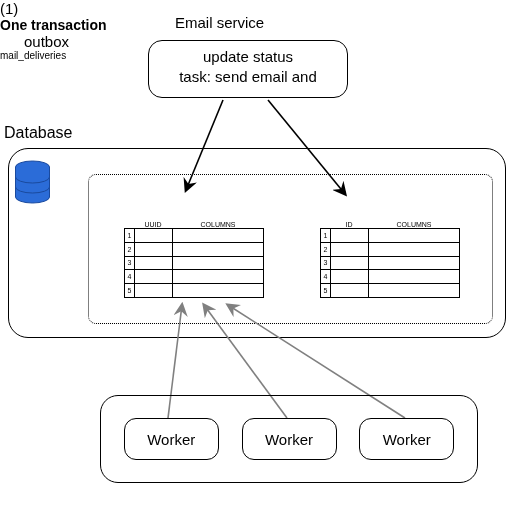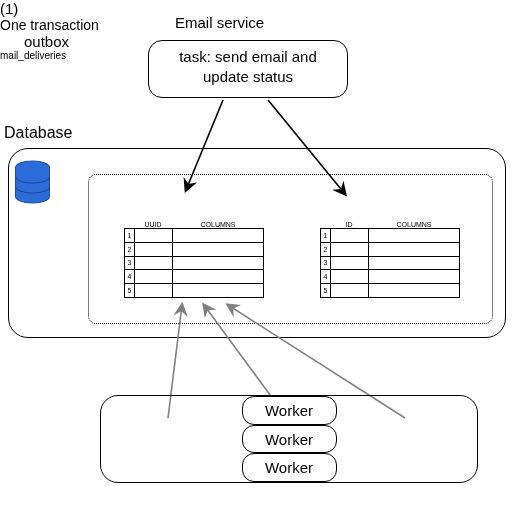--- a/index.html
+++ b/index.html
@@ -53,21 +53,21 @@
   }
 
   
   #txn-box {
     position: absolute;
     left: 88px; top: 174px;
     width: 405px; height: 150px;
     border: 1.5px dotted #000;
     border-radius: 8px;
   }
-  #txn-label { left: 335px; top: 180px; font-size: 14px; }
+  #txn-label { left: 335px; top: 180px; font-size: 14px; font-weight: bold; }
 
   
   #outbox-title { left: 151px; top: 196px; font-size: 15px; padding-left: 24px; }
   #maildeliv-title { left: 318px; top: 196px; font-size: 10px; }
 
   
   .db-table {
     position: absolute;
     width: 140px;
   }
@@ -131,21 +131,20 @@
   
   #workers-box {
     position: absolute;
     left: 100px; top: 395px;
     width: 378px; height: 88px;
     border: 1.5px solid #000;
     border-radius: 18px;
     display: flex;
     align-items: center;
     justify-content: space-evenly;
-    flex-direction: column;
   }
   .worker {
     width: 95px; height: 42px;
     border: 1.5px solid #000;
     border-radius: 12px;
     display: flex;
     align-items: center;
     justify-content: center;
     font-size: 15px;
     background: #fff;
@@ -158,22 +157,22 @@
     width: 526px; height: 507px;
     pointer-events: none;
   }
 </style>
 </head>
 <body>
 
 <div id="title" class="label">Email service</div>
 
 <div id="task-box">
+  <div>update status</div>
   <div>task: send email and</div>
-  <div>update status</div>
 </div>
 
 <div id="db-label" class="label">Database</div>
 <div id="step1">(1)</div>
 
 <div id="db-container"></div>
 
 <svg id="db-icon" viewBox="0 0 37 44">
   <ellipse cx="18.5" cy="7" rx="17" ry="6" fill="#2b6cd8" stroke="#1a4a9e" stroke-width="1"></ellipse>
   <path d="M1.5 7 L1.5 37 A17 6 0 0 0 35.5 37 L35.5 7" fill="#2b6cd8" stroke="#1a4a9e" stroke-width="1"></path>

